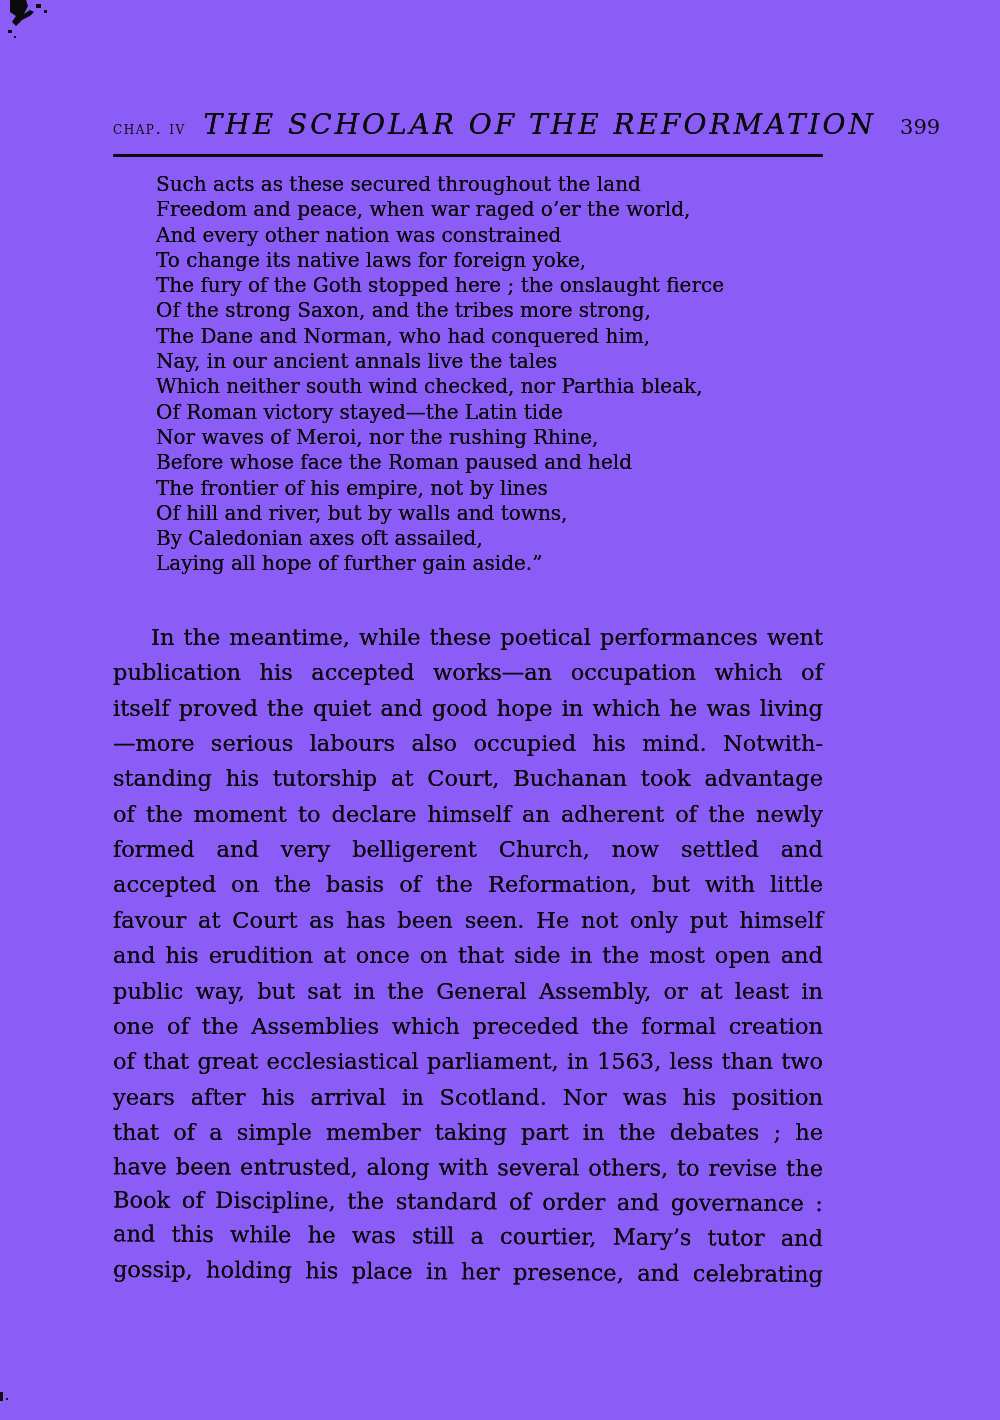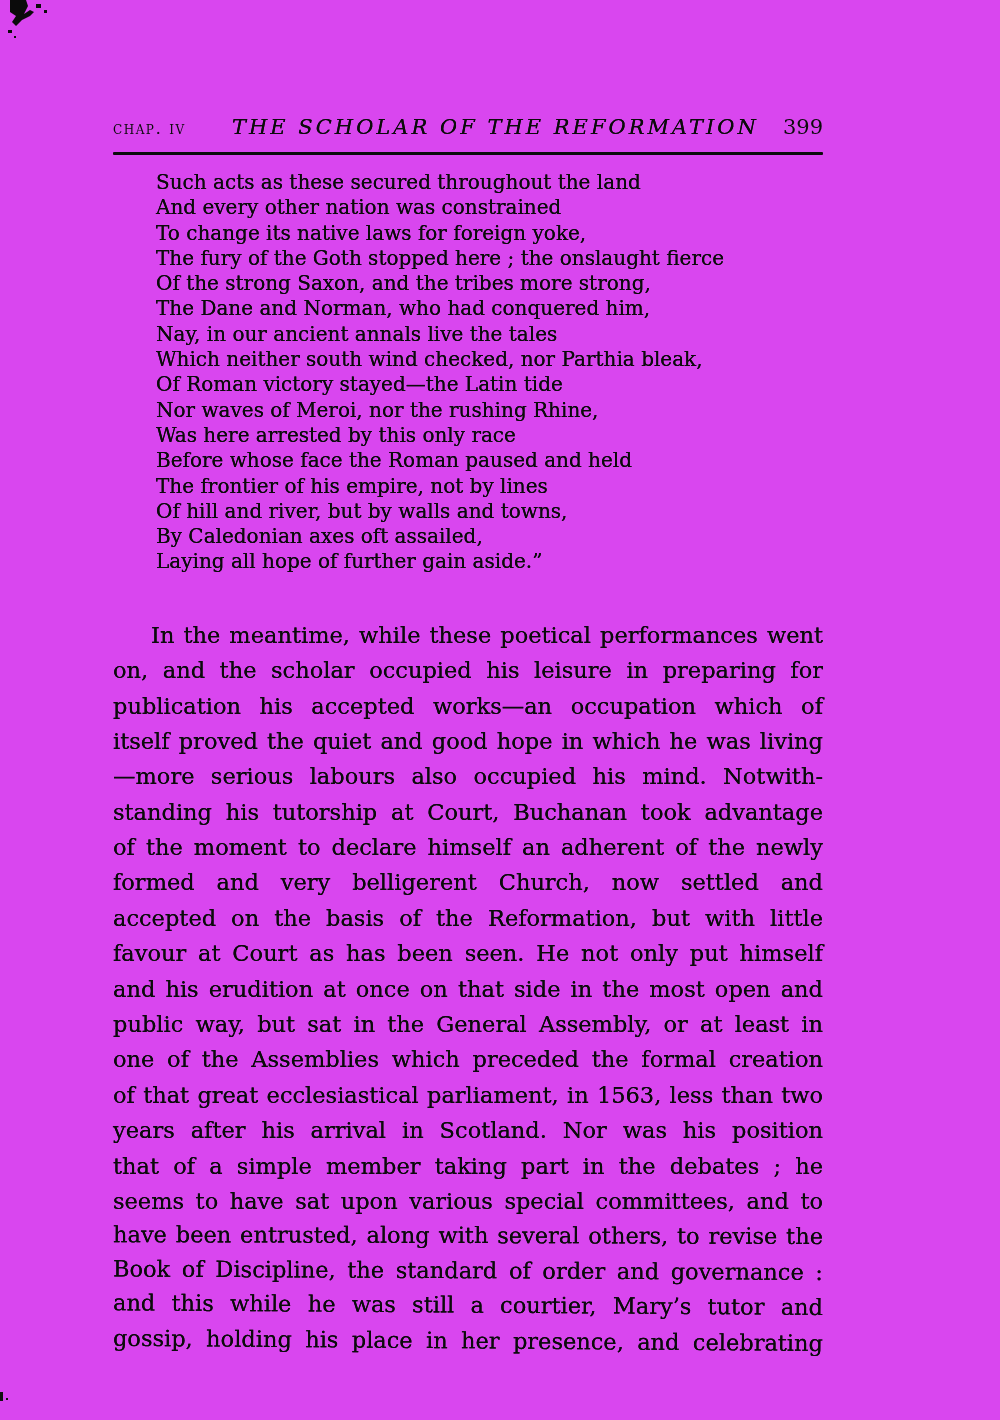--- a/index.html
+++ b/index.html
@@ -4,21 +4,21 @@
 <style>
   html, body {
     margin: 0;
     padding: 0;
     background: #e8e8e8;
   }
   .page {
     position: relative;
     width: 1000px;
     height: 1420px;
-    background: #d946ef;
+    background: #8b5cf6;
     color: #0b0b0b;
     font-family: "DejaVu Serif", "Liberation Serif", serif;
     overflow: hidden;
   }
   
   .ink-smudge {
     position: absolute;
     left: 6px;
     top: 0;
   }
@@ -44,21 +44,21 @@
     white-space: nowrap;
   }
   .chapter-label {
     font-size: 17px;
     letter-spacing: 1.5px;
     font-variant: small-caps;
     text-transform: lowercase;
     flex: 0 0 auto;
   }
   .running-title {
-    font-size: 21px;
+    font-size: 28px;
     font-style: italic;
     letter-spacing: 3px;
     flex: 1 1 auto;
     text-align: right;
     padding-left: 18px;
     text-shadow: 0 0 0.5px currentColor;
   }
   .page-number {
     font-size: 21px;
     flex: 0 0 auto;
@@ -127,55 +127,53 @@
     <div class="running-header">
       <span class="chapter-label">CHAP. IV</span>
       <span class="running-title">THE SCHOLAR OF THE REFORMATION</span>
       <span class="page-number">399</span>
     </div>
 
     <div class="header-rule"></div>
 
     <div class="poem">
         <div class="poem-line">Such acts as these secured throughout the land</div>
+        <div class="poem-line">Freedom and peace, when war raged o’er the world,</div>
         <div class="poem-line">And every other nation was constrained</div>
         <div class="poem-line">To change its native laws for foreign yoke,</div>
         <div class="poem-line">The fury of the Goth stopped here ; the onslaught fierce</div>
         <div class="poem-line">Of the strong Saxon, and the tribes more strong,</div>
         <div class="poem-line">The Dane and Norman, who had conquered him,</div>
         <div class="poem-line">Nay, in our ancient annals live the tales</div>
         <div class="poem-line">Which neither south wind checked, nor Parthia bleak,</div>
         <div class="poem-line">Of Roman victory stayed—the Latin tide</div>
         <div class="poem-line">Nor waves of Meroi, nor the rushing Rhine,</div>
-        <div class="poem-line">Was here arrested by this only race</div>
         <div class="poem-line">Before whose face the Roman paused and held</div>
         <div class="poem-line">The frontier of his empire, not by lines</div>
         <div class="poem-line">Of hill and river, but by walls and towns,</div>
         <div class="poem-line">By Caledonian axes oft assailed,</div>
         <div class="poem-line">Laying all hope of further gain aside.”</div>
       </div>
 
     <div class="body-text">
         <div class="body-line">In the meantime, while these poetical performances went</div>
-        <div class="body-line">on, and the scholar occupied his leisure in preparing for</div>
         <div class="body-line">publication his accepted works—an occupation which of</div>
         <div class="body-line">itself proved the quiet and good hope in which he was living</div>
         <div class="body-line">—more serious labours also occupied his mind.  Notwith-</div>
         <div class="body-line">standing his tutorship at Court, Buchanan took advantage</div>
         <div class="body-line">of the moment to declare himself an adherent of the newly</div>
         <div class="body-line">formed and very belligerent Church, now settled and</div>
         <div class="body-line">accepted on the basis of the Reformation, but with little</div>
         <div class="body-line">favour at Court as has been seen.  He not only put himself</div>
         <div class="body-line">and his erudition at once on that side in the most open and</div>
         <div class="body-line">public way, but sat in the General Assembly, or at least in</div>
         <div class="body-line">one of the Assemblies which preceded the formal creation</div>
         <div class="body-line">of that great ecclesiastical parliament, in 1563, less than two</div>
         <div class="body-line">years after his arrival in Scotland.  Nor was his position</div>
         <div class="body-line">that of a simple member taking part in the debates ; he</div>
-        <div class="body-line">seems to have sat upon various special committees, and to</div>
         <div class="body-line">have been entrusted, along with several others, to revise the</div>
         <div class="body-line">Book of Discipline, the standard of order and governance :</div>
         <div class="body-line">and this while he was still a courtier, Mary’s tutor and</div>
         <div class="body-line">gossip, holding his place in her presence, and celebrating</div>
       </div>
 
   </div>
 </div>
 
 </body></html>

